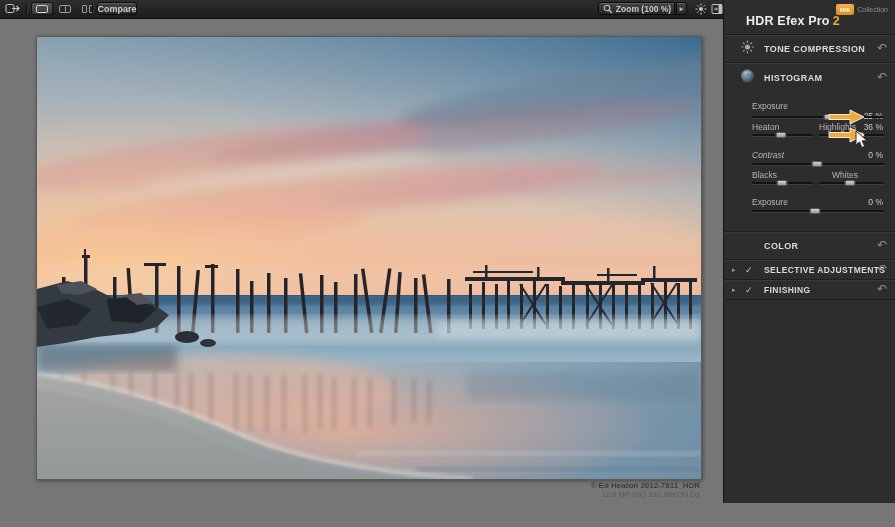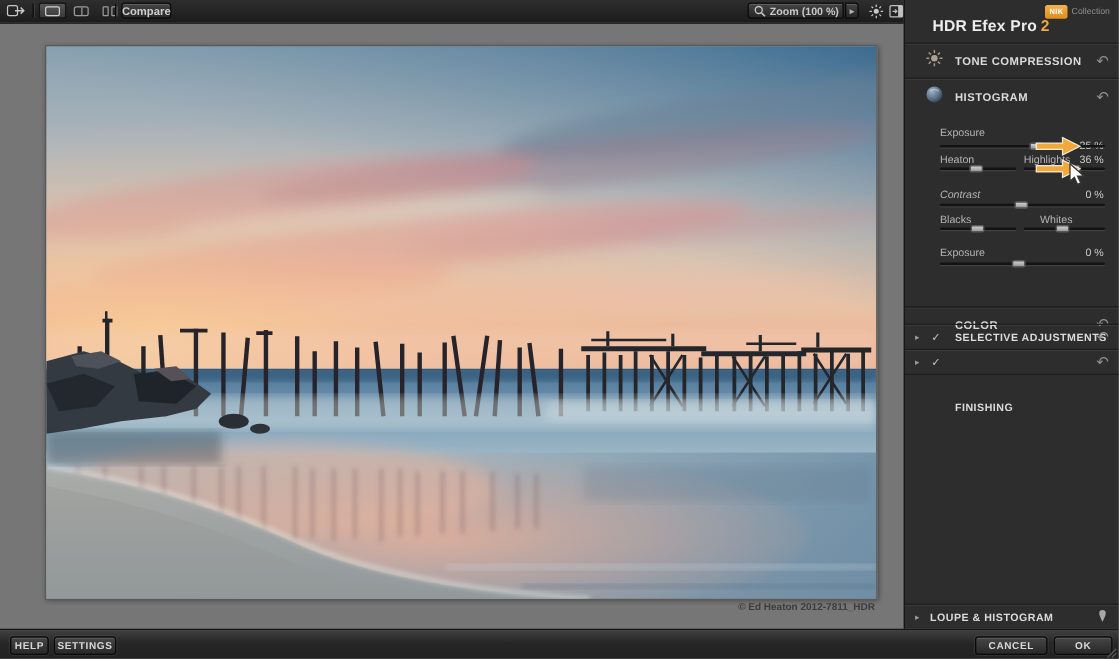--- a/index.html
+++ b/index.html
@@ -287,20 +287,21 @@
           <ellipse cx="171" cy="306" rx="8" ry="4" fill="#2e333a"></ellipse>
           <rect x="0" y="308" width="140" height="26" fill="rgba(45,50,62,0.35)" filter="url(#b4)"></rect>
         </g>
 
         <rect x="320" y="414" width="344" height="5" fill="rgba(200,215,222,0.30)" filter="url(#b2)"></rect>
         <rect x="380" y="430" width="284" height="4" fill="rgba(75,105,130,0.30)" filter="url(#b2)"></rect>
       </svg>
     </div>
     <div class="credit">
       <div class="l1">© Ed Heaton 2012-7811_HDR</div>
+      <div class="l2">12.0 MP, ISO 100, NIKON D3</div>
     </div>
   </div>
 
   <div class="panel">
     <div class="brand">
       <span class="badge">NIK</span>
       <span class="suffix">Collection</span>
     </div>
     <div class="apptitle">
       <span>HDR Efex Pro</span><span class="ver">2</span>
@@ -377,54 +378,36 @@
     <svg class="annot" style="left:104px;top:109px;" width="38" height="16">
       <path d="M1 5.5 L22 5.5 L22 1 L36 8 L22 15 L22 10.5 L1 10.5 Z" fill="#F2A93B" stroke="rgba(255,255,255,0.85)" stroke-width="1"></path>
     </svg>
     <svg class="annot" style="left:104px;top:127px;" width="38" height="16">
       <path d="M1 5.5 L22 5.5 L22 1 L36 8 L22 15 L22 10.5 L1 10.5 Z" fill="#F2A93B" stroke="rgba(255,255,255,0.85)" stroke-width="1"></path>
     </svg>
     <svg class="annot" style="left:131px;top:130px;" width="14" height="20">
       <path d="M1 1 L1 15 L4.5 11.8 L7 17.5 L9.6 16.3 L7 10.8 L12 10.8 Z" fill="#fff" stroke="#333" stroke-width="1"></path>
     </svg>
 
-    <div class="sec" style="top:245px;height:28px;">
+    <div class="sec" style="top:231px;height:28px;">
       <span class="sec-icon"><span class="colorwheel"></span></span>
       <span class="sec-label">COLOR</span>
       <span class="reset">↶</span>
     </div>
 
     <div class="sec" style="top:259px;height:20px;">
       <span class="tri">▸</span>
       <span class="chk">✓</span>
       <span class="sec-label" style="font-size:8.5px;">SELECTIVE ADJUSTMENTS</span>
       <span class="reset">↶</span>
     </div>
 
     <div class="sec" style="top:279px;height:19px;border-bottom:1px solid #1e1e1e;">
       <span class="tri">▸</span>
       <span class="chk">✓</span>
-      <span class="sec-label" style="font-size:8.5px;margin-top:36px;">FINISHING</span>
+      <span class="sec-label" style="font-size:8.5px;">FINISHING</span>
       <span class="reset">↶</span>
     </div>
 
-    <div class="sec" style="top:483px;height:20px;">
-      <span class="tri">▸</span>
-      <span class="sec-label tight" style="font-size:8.5px;">LOUPE &amp; HISTOGRAM</span>
-      <span class="reset" style="transform:translateY(-50%);">
-        <svg width="10" height="12">
-            <path d="M5 1 a2.6 2.6 0 0 1 2.6 2.6 C7.6 5.6 5 10.5 5 10.5 S2.4 5.6 2.4 3.6 A2.6 2.6 0 0 1 5 1 Z" fill="#a8a8a8"></path>
-          </svg>
-      </span>
-    </div>
   </div>
 
-  <div class="bottombar">
-    <div class="btn" style="left:8px;width:31px;">HELP</div>
-    <div class="btn" style="left:43px;width:50px;">SETTINGS</div>
-    <div class="btn" style="left:780px;width:58px;">CANCEL</div>
-    <div class="btn" style="left:843px;width:47px;">OK</div>
-    <svg style="position:absolute;right:1px;bottom:1px;" width="10" height="10">
-      <path d="M9 2 L2 9 M9 5.5 L5.5 9 M9 9 L9 9" stroke="#5a5a5a" stroke-width="1"></path>
-    </svg>
-  </div>
 
 </div>
 
 </body></html>

